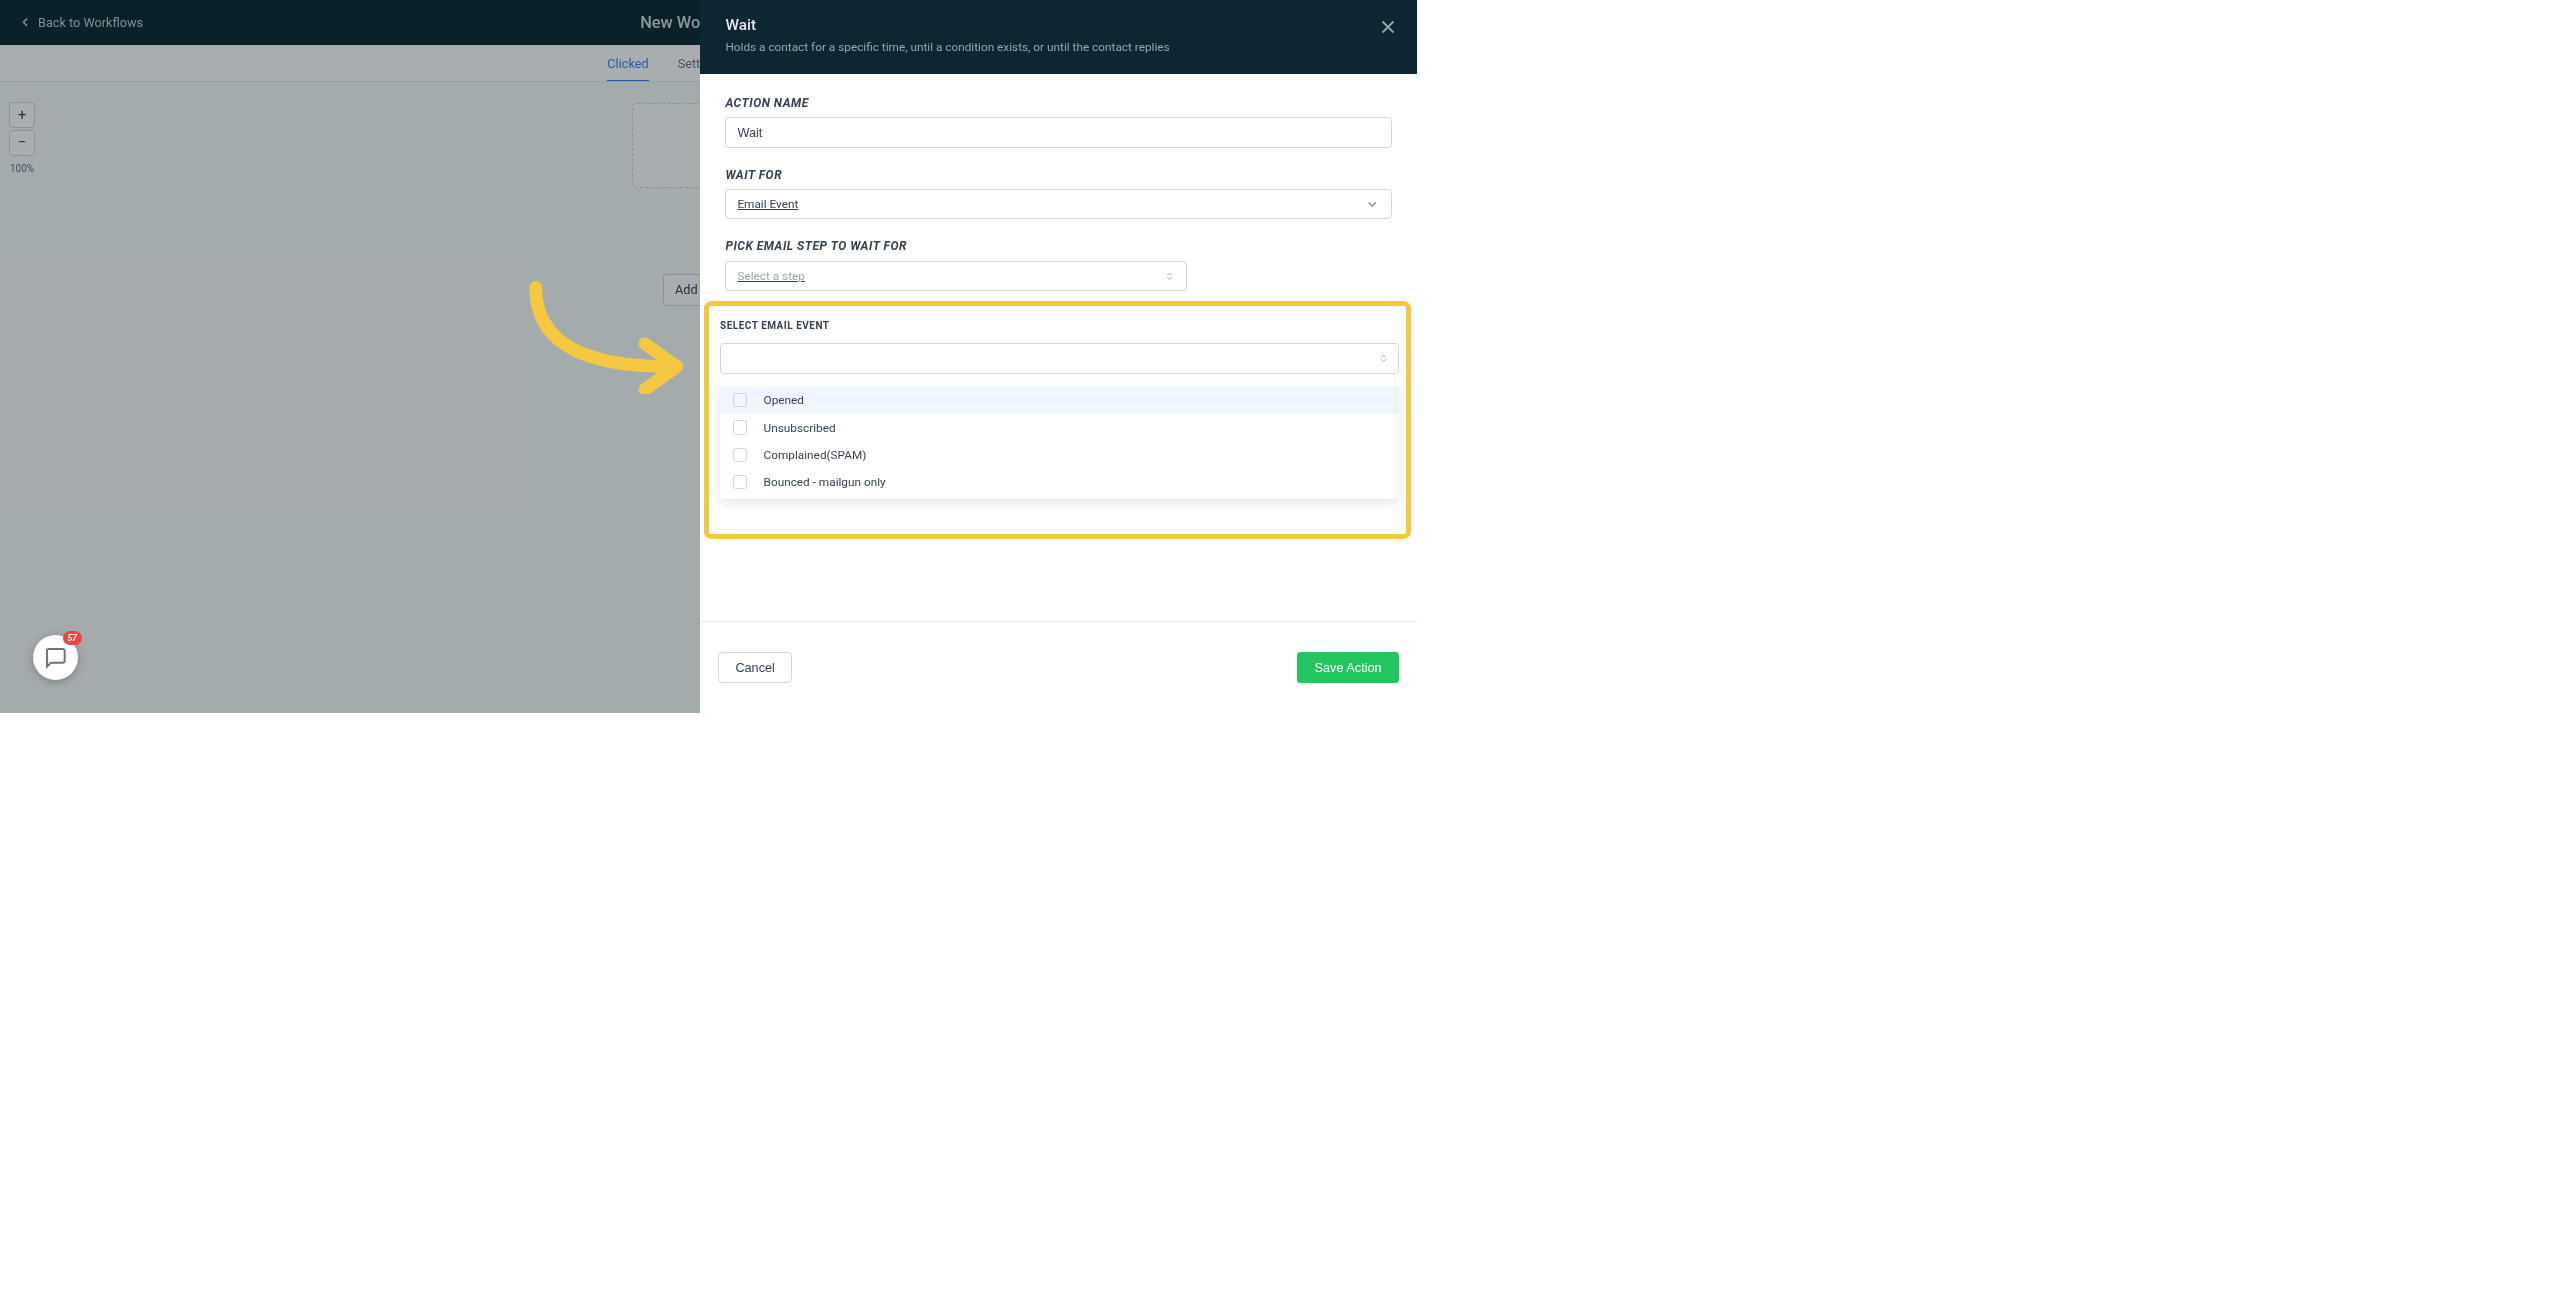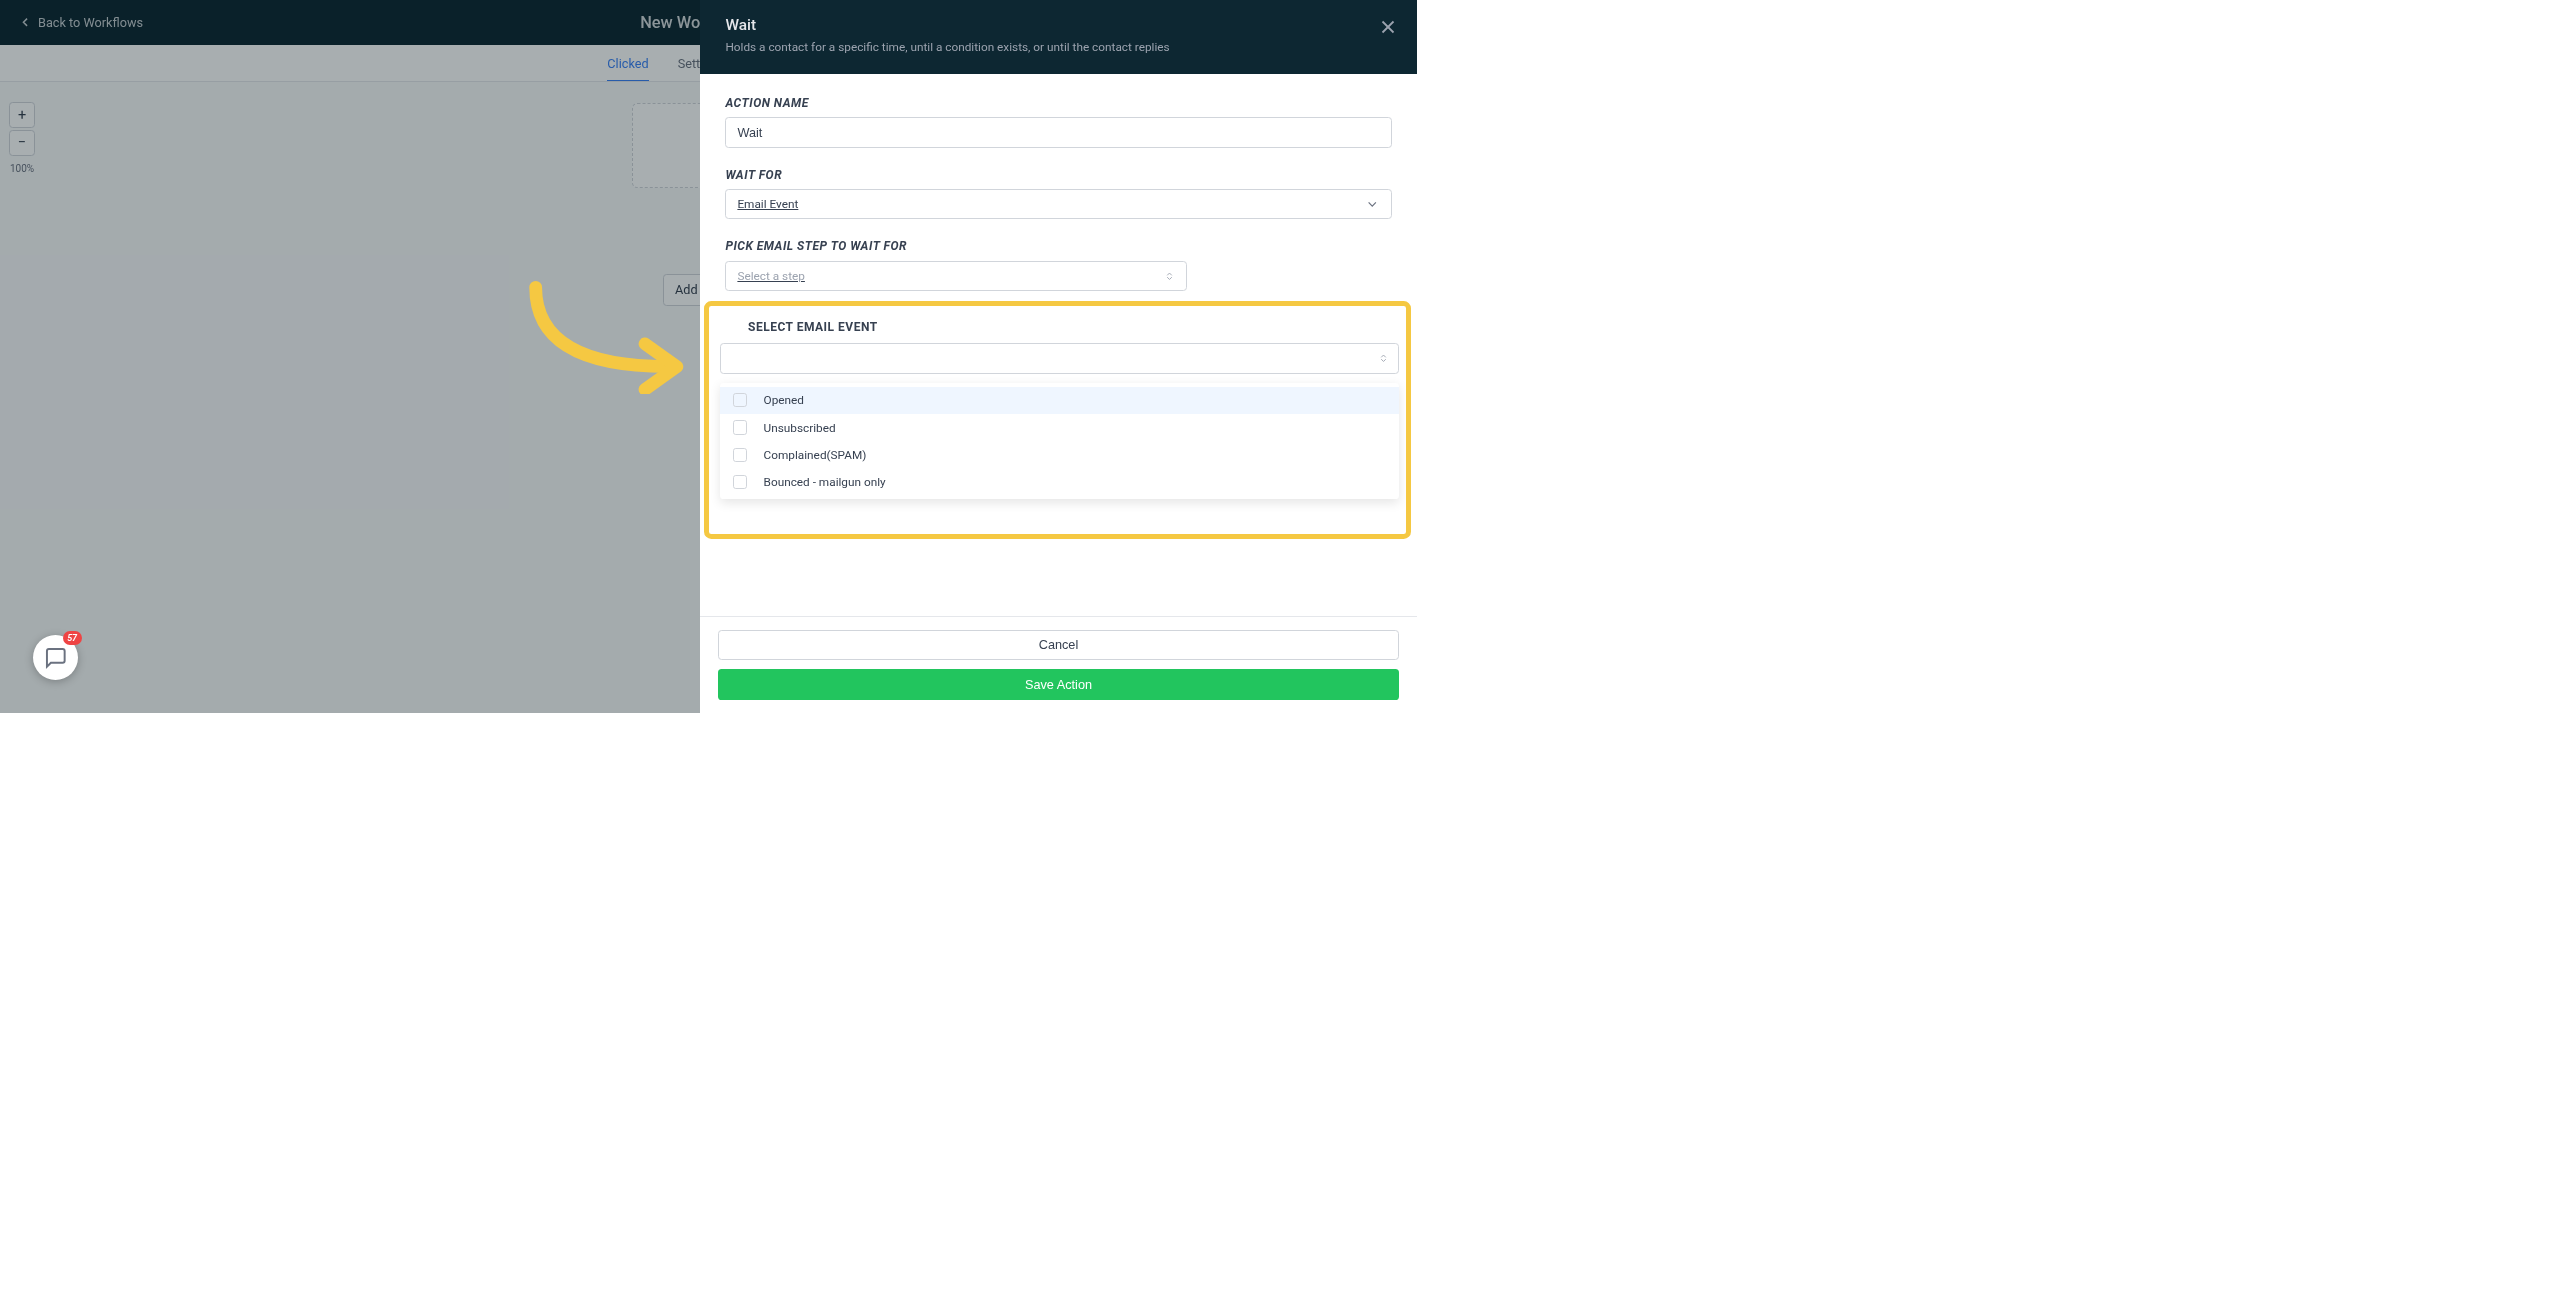--- a/index.html
+++ b/index.html
@@ -44,29 +44,29 @@
     .chevron-down { width: 14.5px; height: 14.5px; color: #6b7280; }
     .updown { width: 11px; height: 14.5px; color: #9ca3af; }
     
     .highlight-box { position: absolute; top: 301px; left: 704px; width: 707px; height: 238px; border: 5.5px solid #f5c842; border-radius: 7.3px; pointer-events: none; }
     
     .dropdown-list { position: absolute; top: 383px; left: 720px; width: 679px; background: #fff; border-radius: 3.6px; box-shadow: 0 3.6px 11px rgba(0,0,0,0.1); padding: 3.6px 0; }
     .dropdown-item { display: flex; align-items: center; gap: 16.4px; padding: 6.4px 12.7px; font-size: 11.8px; color: #374151; }
     .dropdown-item.hovered { background: #eff6ff; }
     .checkbox { width: 14.5px; height: 14.5px; border: 1.4px solid #d1d5db; border-radius: 2.7px; flex-shrink: 0; }
     
-    .panel-footer { border-top: 0.9px solid #e5e7eb; padding: 13px 18px; display: flex; justify-content: flex-start; gap: 9px; flex-direction: column; }
+    .panel-footer { border-top: 0.9px solid #e5e7eb; padding: 30px 18px; display: flex; justify-content: space-between; gap: 9px; }
     .btn { padding: 7.3px 16.4px; border-radius: 3.6px; font-size: 12.7px; border: 0.9px solid transparent; }
     .btn-cancel { background: #fff; border-color: #d1d5db; color: #374151; }
     .btn-save { background: #22c55e; color: #fff; }
     
     .chat-widget { position: absolute; bottom: 33px; left: 33px; width: 45px; height: 45px; border-radius: 50%; background: #fff; box-shadow: 0 1.8px 9px rgba(0,0,0,0.25); display: flex; align-items: center; justify-content: center; font-style: italic; }
     .chat-badge { position: absolute; top: -3.6px; right: -3.6px; background: #ef4444; color: #fff; font-size: 9px; font-weight: 600; padding: 1.8px 4.5px; border-radius: 9px; }
     
-    .select-event-label { position: absolute; top: 320px; left: 748px; font-size: 12px; font-weight: 700; letter-spacing: 0.5px; color: #374151; text-transform: uppercase; }
+    .select-event-label { position: absolute; top: 320px; left: 720px; font-size: 10px; font-weight: 700; letter-spacing: 0.5px; color: #374151; text-transform: uppercase; }
     .select-event-input { position: absolute; top: 343px; left: 720px; width: 679px; height: 31px; border: 0.9px solid #d1d5db; border-radius: 3.6px; background: #fff; display: flex; align-items: center; justify-content: flex-end; padding: 0 9px; }
   </style>
 </head>
 <body>
 
 <div class="top-bar">
   <div class="back-link">
     <svg class="back-chevron" viewBox="0 0 24 24" fill="none" stroke="currentColor" stroke-width="2.5">
         <polyline points="15 18 9 12 15 6"></polyline>
       </svg>

